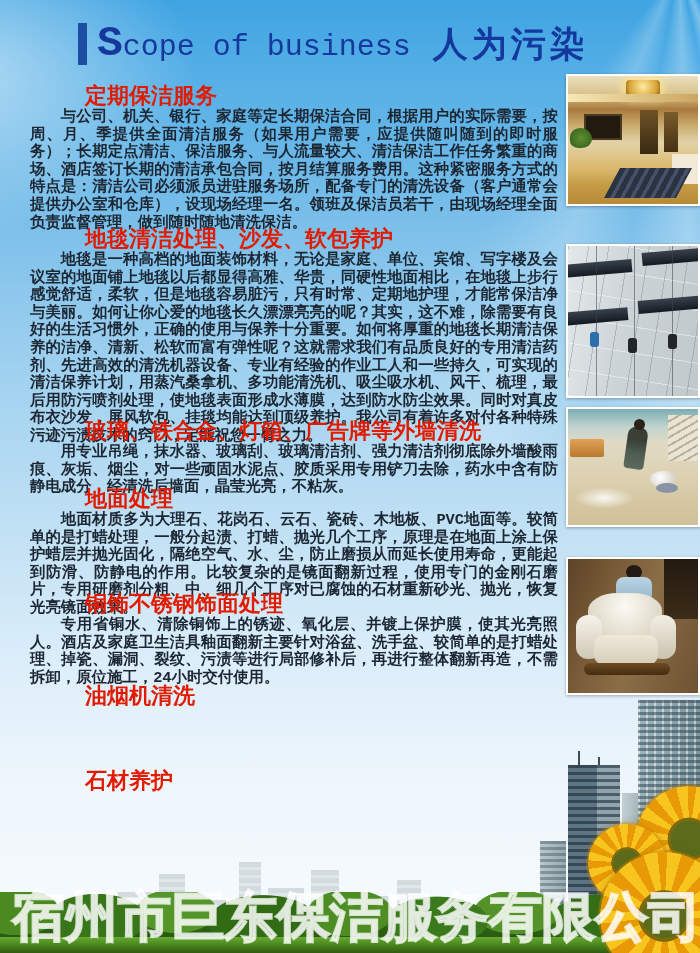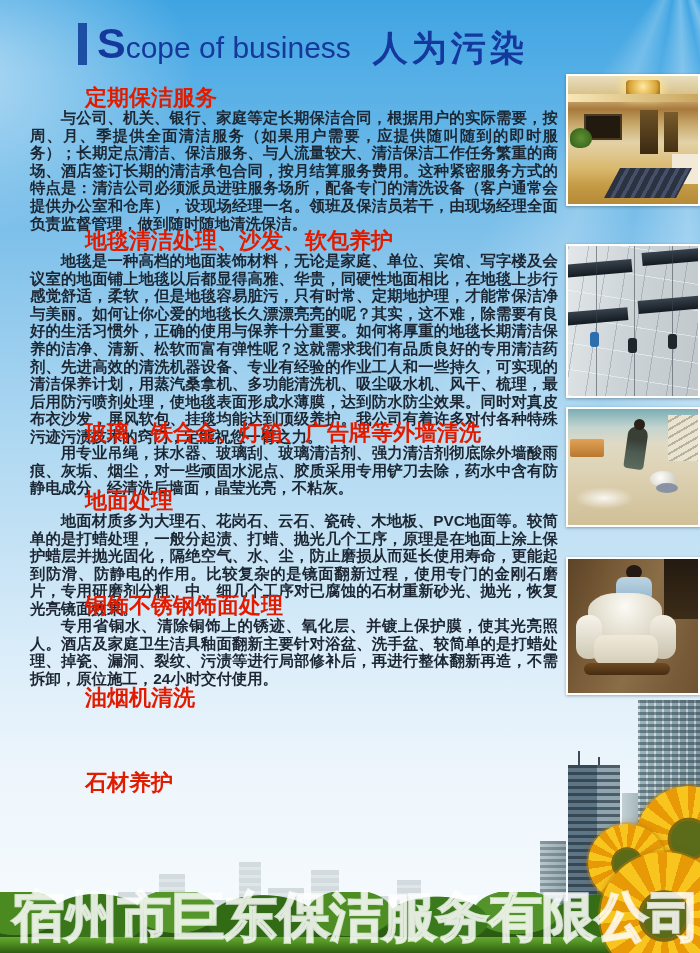--- a/index.html
+++ b/index.html
@@ -1,18 +1,18 @@
 <!DOCTYPE html>
 <html><head>
 <meta charset="utf-8">
 <style>
   html,body{margin:0;padding:0;}
   #page{
     position:relative; width:700px; height:953px; overflow:hidden;
-    font-family:Liberation Sans, sans-serif;
+    font-family:Liberation Mono, monospace;
     background:linear-gradient(180deg,#3fa4e2 0%,#55afe6 8%,#6db9e8 18%,#8cc7ec 30%,
                #aad6f1 44%,#c6e3f5 58%,#ddeefa 70%,#eef6fc 82%,#f7fbfd 100%);
   }
   
   .rays{position:absolute;inset:0 0 auto 0;height:460px;z-index:1;pointer-events:none;
     background:
       radial-gradient(340px 230px at -6% 16%, rgba(255,255,255,.55), rgba(255,255,255,0) 70%),
       conic-gradient(from 138deg at 97% -8%,
         rgba(255,255,255,0) 0deg, rgba(255,255,255,.38) 7deg, rgba(255,255,255,0) 14deg,
         rgba(255,255,255,.32) 22deg, rgba(255,255,255,0) 30deg,

